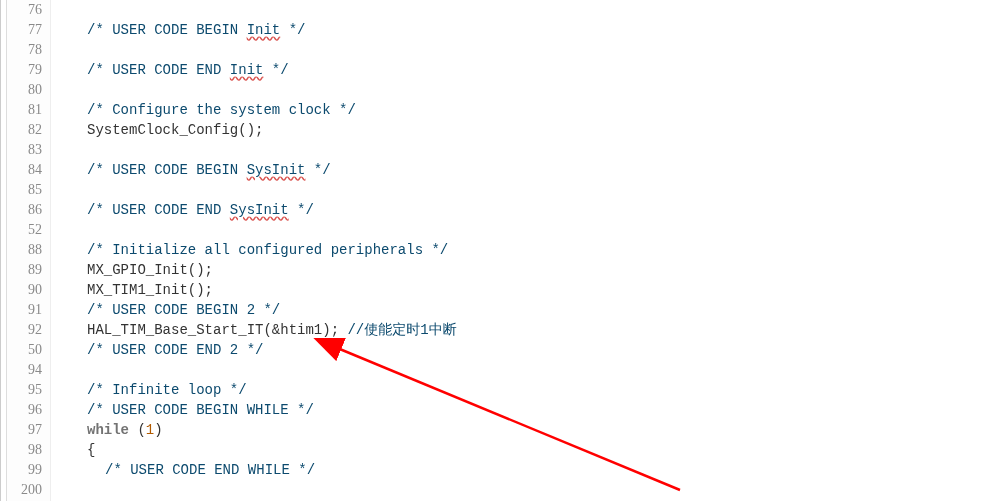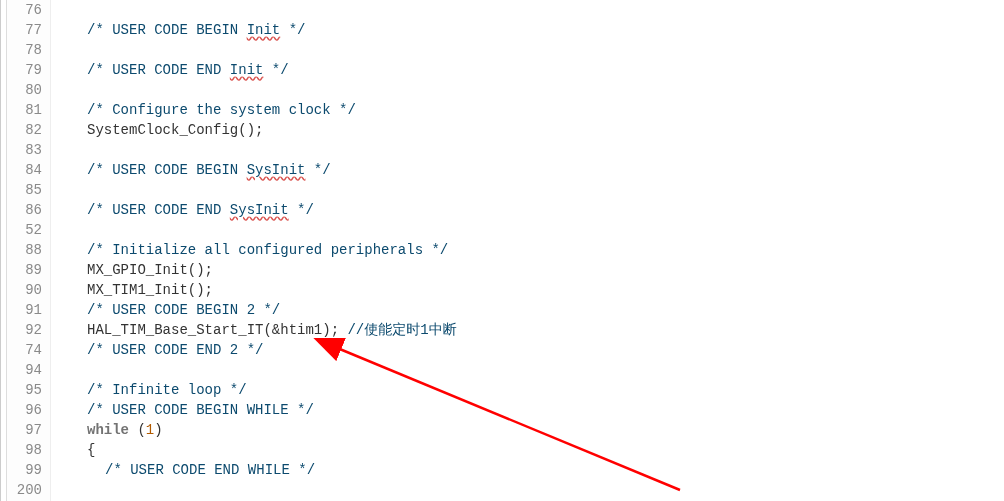--- a/index.html
+++ b/index.html
@@ -19,21 +19,21 @@
     width: 6px;
     background: #fff;
     border-right: 1px solid #ddd;
   }
   .gutter {
     width: 44px;
     background: #fdfdfd;
     text-align: right;
     padding-right: 8px;
     color: #8a8a8a;
-    font-family: Liberation Mono, monospace;
+    font-family: Liberation Serif, serif;
     user-select: none;
     border-right: 1px solid #eee;
   }
   .gutter div { height: 20px; }
   .code {
     flex: 1;
     padding-left: 18px;
     white-space: pre;
     color: #333;
   }
@@ -70,21 +70,21 @@
       <div>83</div>
       <div>84</div>
       <div>85</div>
       <div>86</div>
       <div>52</div>
       <div>88</div>
       <div>89</div>
       <div>90</div>
       <div>91</div>
       <div>92</div>
-      <div>74</div>
+      <div>50</div>
       <div>94</div>
       <div>95</div>
       <div>96</div>
       <div>97</div>
       <div>98</div>
       <div>99</div>
       <div>200</div>
     </div>
   <div class="code" id="code"><div class="line indent2"></div><div class="line indent1"><span class="tok-comment">/* USER CODE BEGIN </span><span class="tok-comment underline-red">Init</span><span class="tok-comment"> */</span></div><div class="line"></div><div class="line indent1"><span class="tok-comment">/* USER CODE END </span><span class="tok-comment underline-red">Init</span><span class="tok-comment"> */</span></div><div class="line"></div><div class="line indent1"><span class="tok-comment">/* Configure the system clock */</span></div><div class="line indent1"><span class="tok-plain">SystemClock_Config();</span></div><div class="line"></div><div class="line indent1"><span class="tok-comment">/* USER CODE BEGIN </span><span class="tok-comment underline-red">SysInit</span><span class="tok-comment"> */</span></div><div class="line"></div><div class="line indent1"><span class="tok-comment">/* USER CODE END </span><span class="tok-comment underline-red">SysInit</span><span class="tok-comment"> */</span></div><div class="line"></div><div class="line indent1"><span class="tok-comment">/* Initialize all configured peripherals */</span></div><div class="line indent1"><span class="tok-plain">MX_GPIO_Init();</span></div><div class="line indent1"><span class="tok-plain">MX_TIM1_Init();</span></div><div class="line indent1"><span class="tok-comment">/* USER CODE BEGIN 2 */</span></div><div class="line indent1"><span class="tok-plain">HAL_TIM_Base_Start_IT(&amp;htim1); </span><span class="tok-comment">//使能定时1中断</span></div><div class="line indent1"><span class="tok-comment">/* USER CODE END 2 */</span></div><div class="line"></div><div class="line indent1"><span class="tok-comment">/* Infinite loop */</span></div><div class="line indent1"><span class="tok-comment">/* USER CODE BEGIN WHILE */</span></div><div class="line indent1"><span class="tok-keyword">while</span><span class="tok-plain"> (</span><span class="tok-num">1</span><span class="tok-plain">)</span></div><div class="line indent1"><span class="tok-plain">{</span></div><div class="line indent2"><span class="tok-comment">/* USER CODE END WHILE */</span></div><div class="line"></div></div>
 </div>

